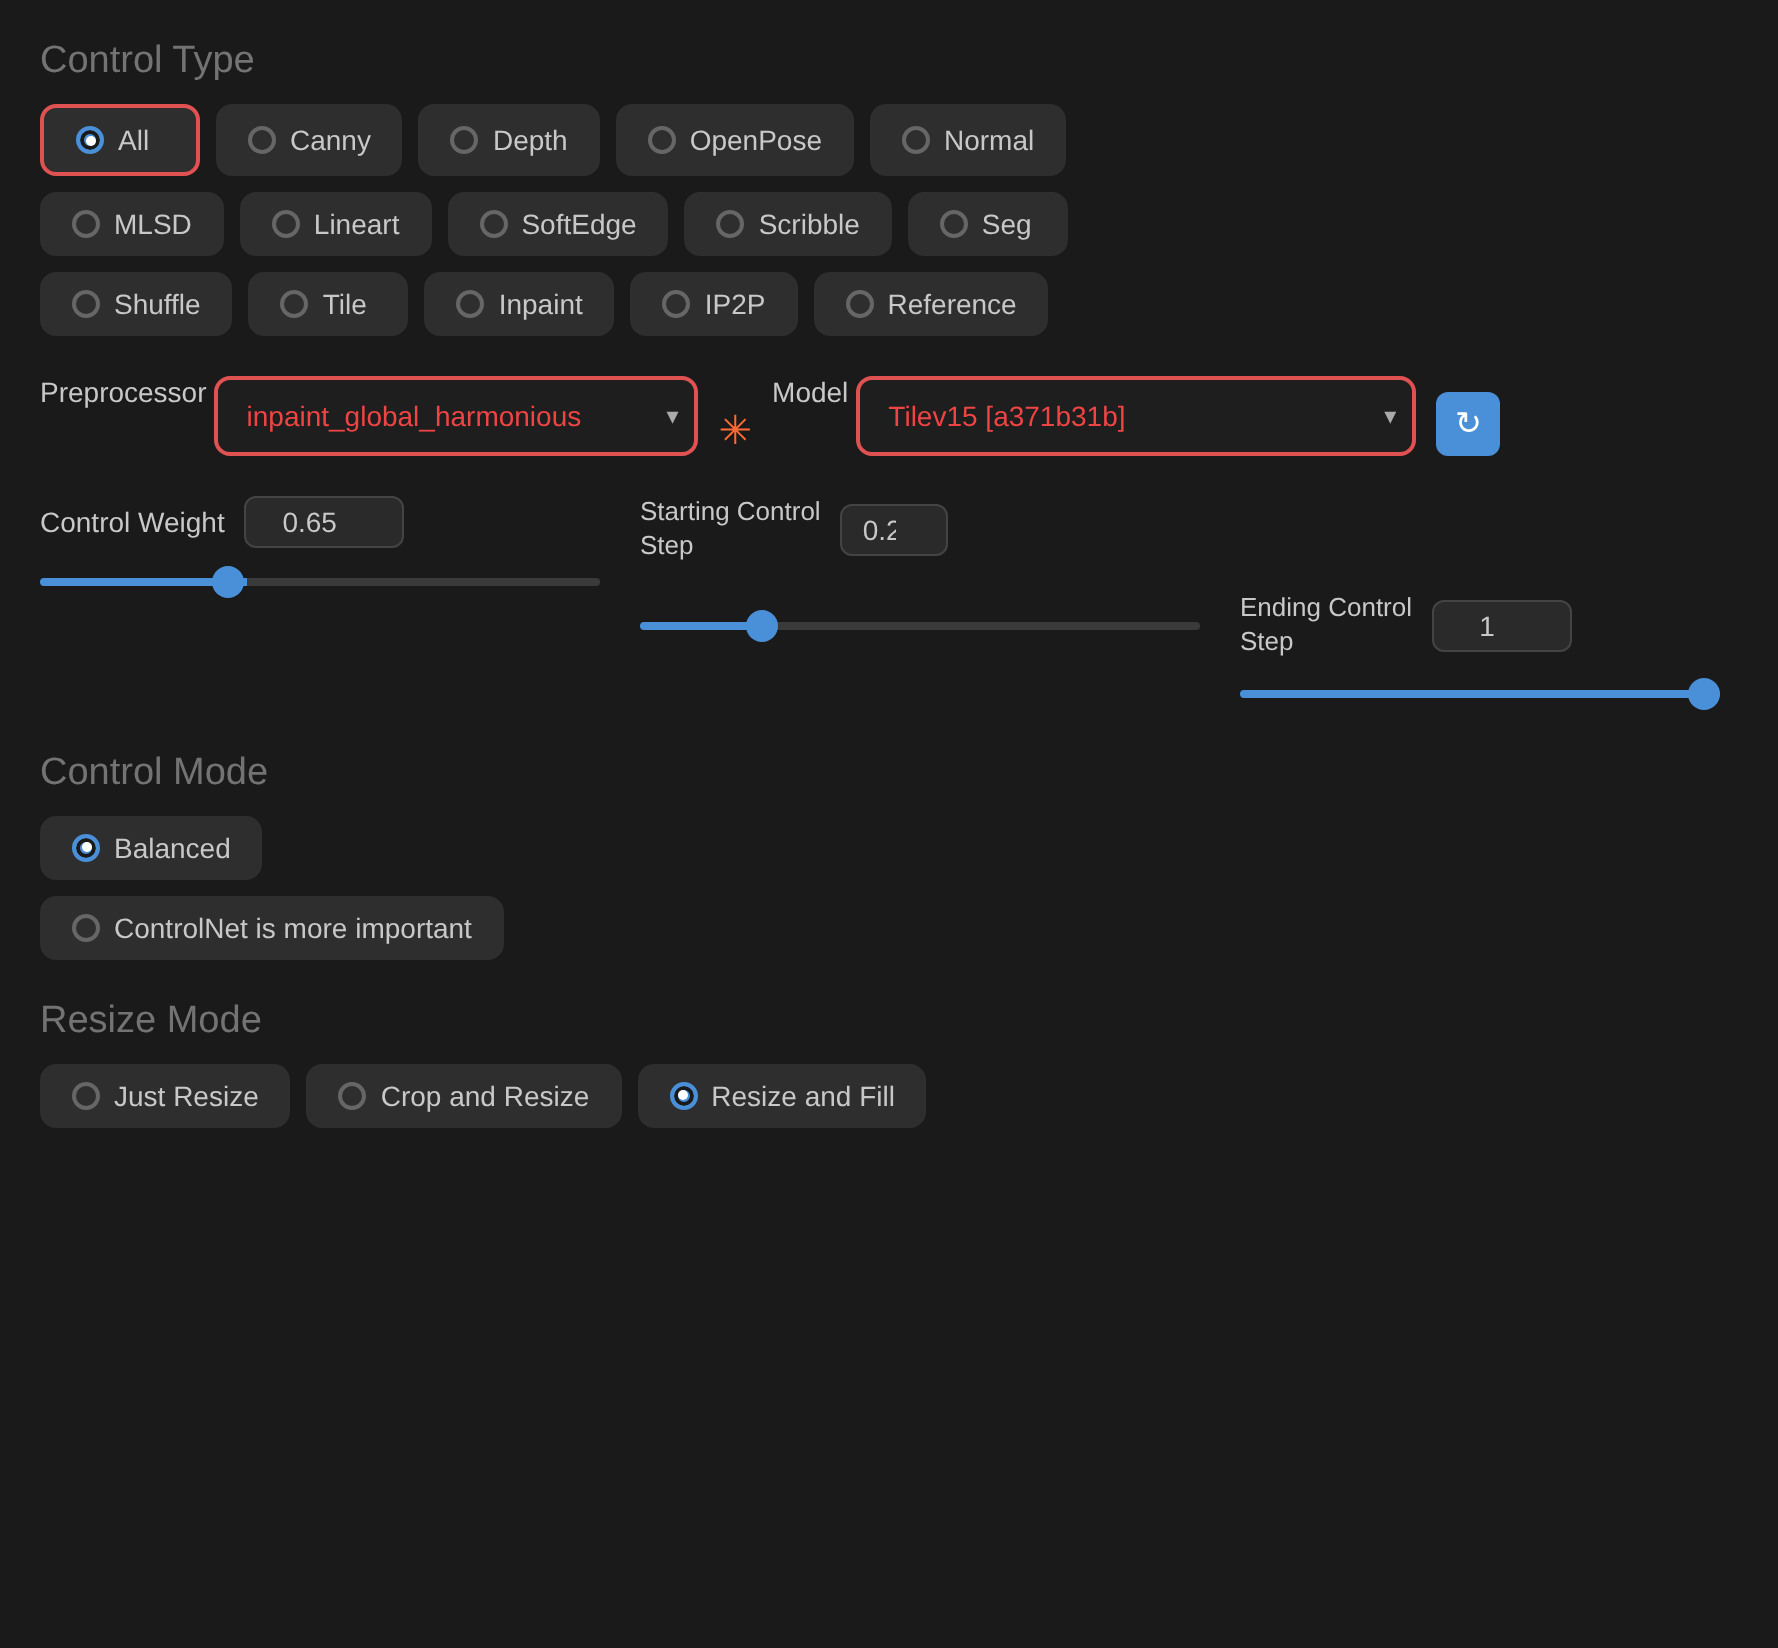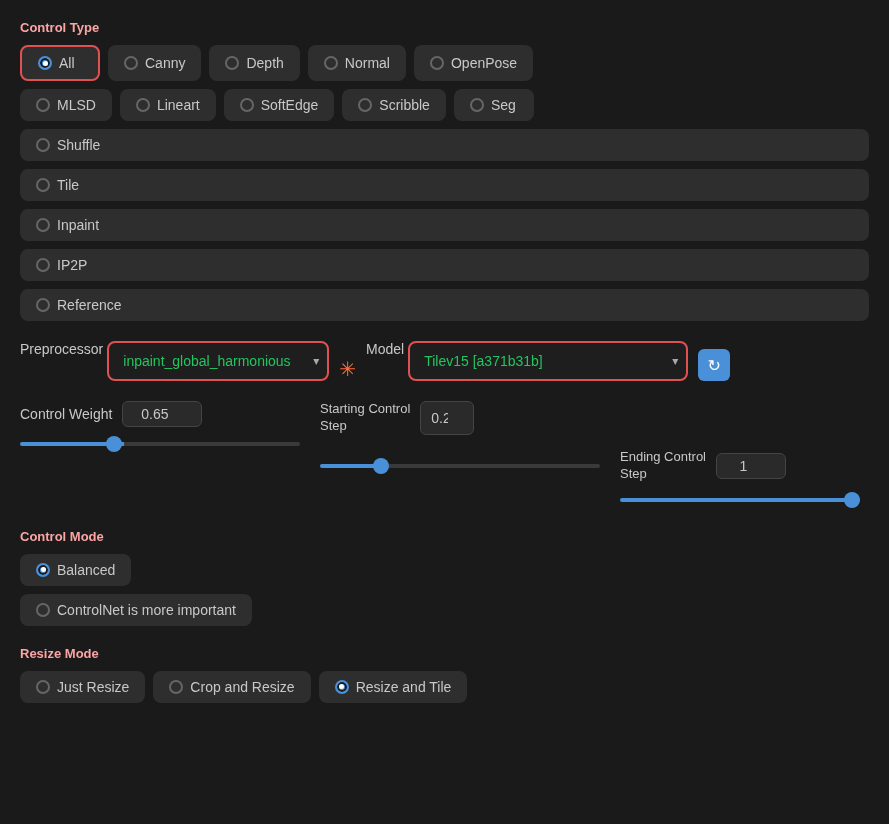--- a/index.html
+++ b/index.html
@@ -7,24 +7,24 @@
       background-color: #1a1a1a;
       color: #c8c8c8;
       font-family: 'Segoe UI', Arial, sans-serif;
       font-size: 14px;
       width: 889px;
       min-height: 824px;
       padding: 20px;
     }
 
     .section-label {
-      color: #fca5a5;
-      font-size: 13px;
+      color: #737373;
+      font-size: 19px;
       margin-bottom: 10px;
-      font-weight: 700;
+      font-weight: 400;
     }
 
     .radio-group {
       display: flex;
       flex-wrap: wrap;
       gap: 8px;
     }
 
     .radio-btn {
       display: flex;
@@ -84,22 +84,22 @@
     .dropdown-wrapper {
       position: relative;
       display: inline-flex;
       align-items: center;
     }
 
     .dropdown-wrapper select {
       background: #1e1e1e;
       border: 2px solid #e05252;
       border-radius: 8px;
-      color: #22c55e;
-      padding: 10px 36px 10px 14px;
+      color: #ef4444;
+      padding: 10px 56px 10px 14px;
       font-size: 14px;
       appearance: none;
       cursor: pointer;
       outline: none;
       min-width: 220px;
     }
 
     .model-dropdown-wrapper select {
       min-width: 260px;
       border: 2px solid #e05252;
@@ -223,28 +223,28 @@
       <span>Canny</span>
     </button>
 
     <button class="radio-btn">
       <span class="radio-dot"></span>
       <span>Depth</span>
     </button>
 
     <button class="radio-btn">
       <span class="radio-dot"></span>
+      <span>OpenPose</span>
+    </button>
+
+    <button class="radio-btn">
+      <span class="radio-dot"></span>
       <span>Normal</span>
     </button>
 
-    <button class="radio-btn">
-      <span class="radio-dot"></span>
-      <span>OpenPose</span>
-    </button>
-
   </div>
 
   <div class="radio-group" style="margin-top: 8px;">
 
     <button class="radio-btn">
       <span class="radio-dot"></span>
       <span>MLSD</span>
     </button>
 
     <button class="radio-btn">
@@ -262,21 +262,21 @@
       <span>Scribble</span>
     </button>
 
     <button class="radio-btn">
       <span class="radio-dot"></span>
       <span>Seg</span>
     </button>
 
   </div>
 
-  <div class="radio-group" style="margin-top: 8px; flex-direction: column;">
+  <div class="radio-group" style="margin-top: 8px;">
 
     <button class="radio-btn">
       <span class="radio-dot"></span>
       <span>Shuffle</span>
     </button>
 
     <button class="radio-btn">
       <span class="radio-dot"></span>
       <span>Tile</span>
     </button>
@@ -336,21 +336,21 @@
 
     <div style="min-width: 280px;">
       <div style="display: flex; align-items: center; gap: 10px; margin-bottom: 6px;">
         <span>Control Weight</span>
         <input type="number" class="number-input" value="0.65" step="0.05" min="0" max="2" style="">
       </div>
       <input type="range" class="slider slider-weight" min="0" max="2" step="0.05" value="0.65" style="">
     </div>
 
     <div style="min-width: 200px;">
-      <div style="display: flex; gap: 10px; margin-bottom: 20px;">
+      <div style="display: flex; align-items: center; gap: 10px; margin-bottom: 20px;">
         <span class="step-label">Starting Control<br>Step</span>
         <input type="number" class="number-input" value="0.2" step="0.01" min="0" max="1" style="width: 54px;">
       </div>
       <input type="range" class="slider slider-start" min="0" max="1" step="0.01" value="0.2" style="">
     </div>
 
     <div style="min-width: 200px; margin-top: 48px;">
       <div style="display: flex; align-items: center; gap: 10px; margin-bottom: 6px;">
         <span class="step-label">Ending Control<br>Step</span>
         <input type="number" class="number-input" value="1" step="0.01" min="0" max="1" style="width: 70px;">
@@ -391,17 +391,17 @@
       <span>Just Resize</span>
     </button>
 
     <button class="radio-btn">
       <span class="radio-dot"></span>
       <span>Crop and Resize</span>
     </button>
 
     <button class="radio-btn">
       <span class="radio-dot selected"></span>
-      <span>Resize and Tile</span>
+      <span>Resize and Fill</span>
     </button>
 
   </div>
 </div>
 
 </body></html>

